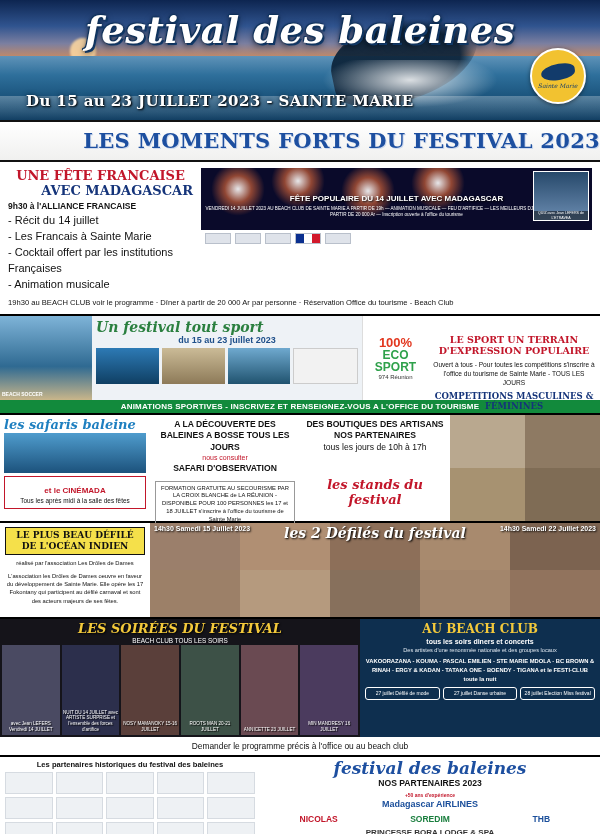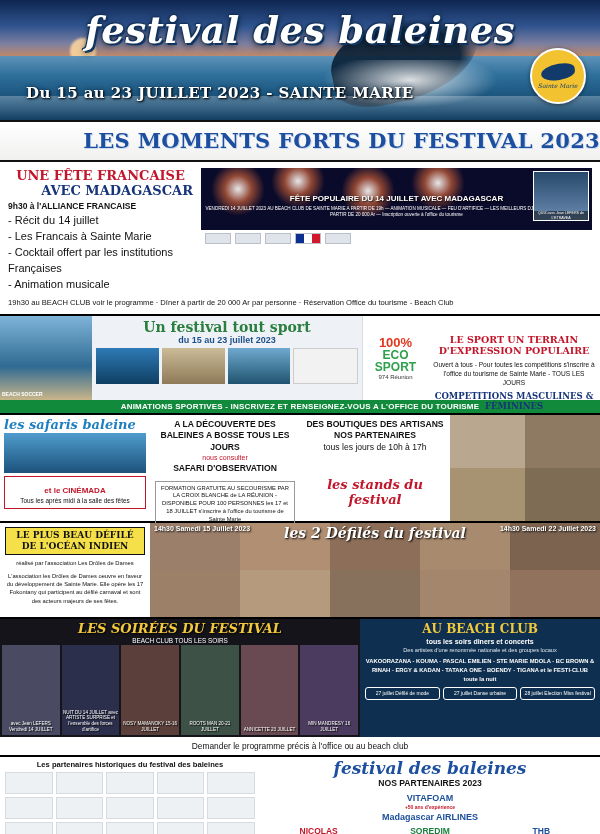--- a/index.html
+++ b/index.html
@@ -47,21 +47,21 @@
   .hero-title {
     position: absolute; left: 0; right: 0; top: 8px;
     text-align: center;
     font-family: "DejaVu Serif", serif;
     font-weight: bold; font-style: italic;
     font-size: 37px; letter-spacing: .5px;
     color: #fff;
     text-shadow: 0 0 3px #0a1e3a, 2px 2px 0 #123b6b, -1px -1px 0 #123b6b, 0 3px 7px rgba(0,0,0,.6);
   }
   .hero-dates {
-    position: absolute; left: 26px; bottom: 18px;
+    position: absolute; left: 26px; bottom: 10px;
     font-family: "DejaVu Serif", serif;
     font-weight: bold; font-size: 15px; color: #ffffff;
     letter-spacing: .4px;
     text-shadow: 1px 1px 2px #000, 0 0 5px #05233f;
   }
   .hero-logo {
     position: absolute; right: 14px; top: 48px;
     width: 56px; height: 56px; border-radius: 50%;
     background: #f2c230; border: 2px solid #fff;
     display: flex; flex-direction: column; align-items: center; justify-content: center;
@@ -139,22 +139,22 @@
     margin-top: 5px; font-size: 7.6px; color:#111;
   }
 
   
   .s2 { display:flex; height: 84px; }
   .s2-img { width: 92px; position:relative;
     background: linear-gradient(#7fb4d8,#2f6a92 60%,#c9b68a 100%); }
   .s2-img .lbl { position:absolute; left:2px; bottom:3px; font-size:5px; color:#fff; font-weight:bold;}
   .s2-mid { width: 270px; position:relative; background:#eef2f6; padding:3px 4px; }
   .s2-mid .tt {
-    font-family:"DejaVu Serif", serif; font-weight:bold;
-    font-size: 14px; color:#2a7f3f; text-align:center;
+    font-family:"DejaVu Serif", serif; font-style: italic; font-weight:bold;
+    font-size: 14px; color:#2a7f3f; text-align:left;
   }
   .s2-mid .tt2 { font-size: 9px; color:#1e4f8a; text-align:center; font-weight:bold; }
   .s2-mid .photos { display:flex; gap:3px; margin-top:3px; }
   .s2-mid .photos div { flex:1; height:36px; }
   .s2-eco {
     width: 66px; background:#fff; display:flex; flex-direction:column;
     align-items:center; justify-content:center; border-left:1px solid #ddd;
   }
   .s2-eco .big { font-size: 13px; font-weight:bold; color:#e2371f; line-height:1; }
   .s2-eco .g1 { font-size: 12px; font-weight:bold; color:#2fa14b; line-height:1.05; }
@@ -505,21 +505,20 @@
         <div></div>
         <div></div>
         <div></div>
       </div>
     </div>
     <div class="s6-r">
       <div class="t">festival des baleines</div>
       <div class="t2">NOS PARTENAIRES 2023</div>
       <div class="prow">
         <div class="pcol">
-          <div>VITAFOAM</div>
           <div style="font-size:5px;color:#c2162a">+50 ans d'expérience</div>
           <div>Madagascar AIRLINES</div>
         </div>
       </div>
       <div class="prow2">
         <div>NICOLAS</div>
         <div style="color:#1b7f3f">SOREDIM</div>
         <div style="color:#1b4f9b">THB</div>
       </div>
       <div class="prow3">PRINCESSE BORA LODGE &amp; SPA</div>

